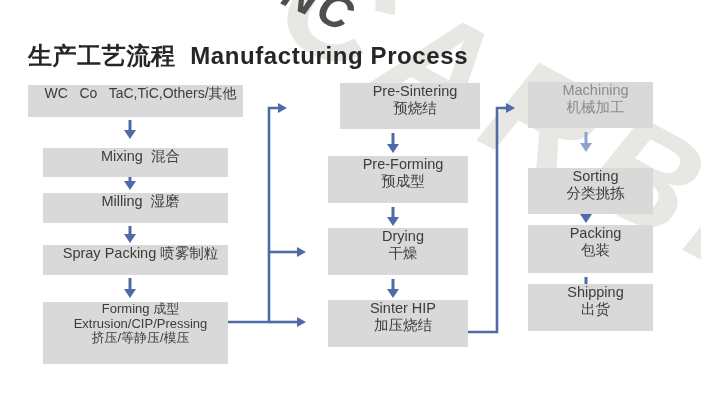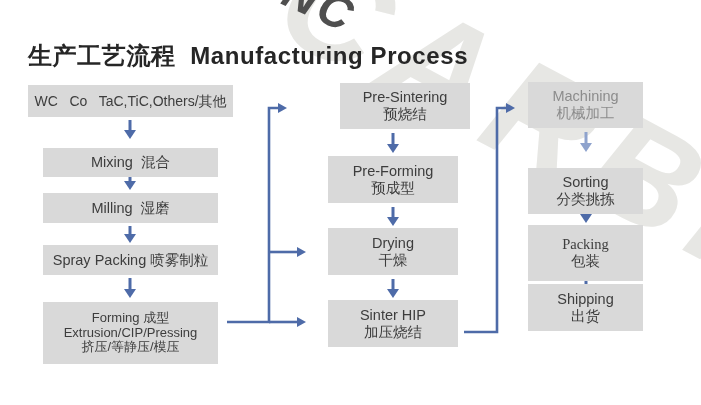--- a/index.html
+++ b/index.html
@@ -75,26 +75,27 @@
   .hd{fill:var(--arrow);stroke:none;}
   .cn{stroke:var(--arrow);stroke-width:2.6;fill:none;}
   .ln-light{stroke:var(--arrow-light);stroke-width:3;}
   .hd-light{fill:var(--arrow-light);stroke:none;}
   .box{
     position:absolute;
     background:var(--box-fill);
     color:var(--box-text);
     display:flex;
     flex-direction:column;
-    justify-content:center;
+    justify-content:flex-start;
     align-items:center;
     text-align:center;
     font-size:14.5px;
     line-height:17px;
     z-index:3;
+    padding-left:10px;
   }
   .box .l{white-space:pre;}
   .box.faded{color:var(--box-text-faded);}
   .box.small{font-size:13px;line-height:14.5px;}
   .box.materials{font-size:14px;}
 </style>
 </head>
 <body>
 
 <div class="stage">
@@ -200,21 +201,21 @@
   </div>
 
   <div class="box faded" style="left:528px;top:82px;width:115px;height:46px;">
     <span class="l">Machining</span>
     <span class="l">机械加工</span>
   </div>
   <div class="box" style="left:528px;top:168px;width:115px;height:46px;">
     <span class="l">Sorting</span>
     <span class="l">分类挑拣</span>
   </div>
-  <div class="box" style="left:528px;top:225px;width:115px;height:56px;font-family:Liberation Serif, serif;">
+  <div class="box" style="left:528px;top:225px;width:115px;height:48px;">
     <span class="l">Packing</span>
     <span class="l">包装</span>
   </div>
   <div class="box" style="left:528px;top:284px;width:115px;height:47px;">
     <span class="l">Shipping</span>
     <span class="l">出货</span>
   </div>
 
 </div>
 

